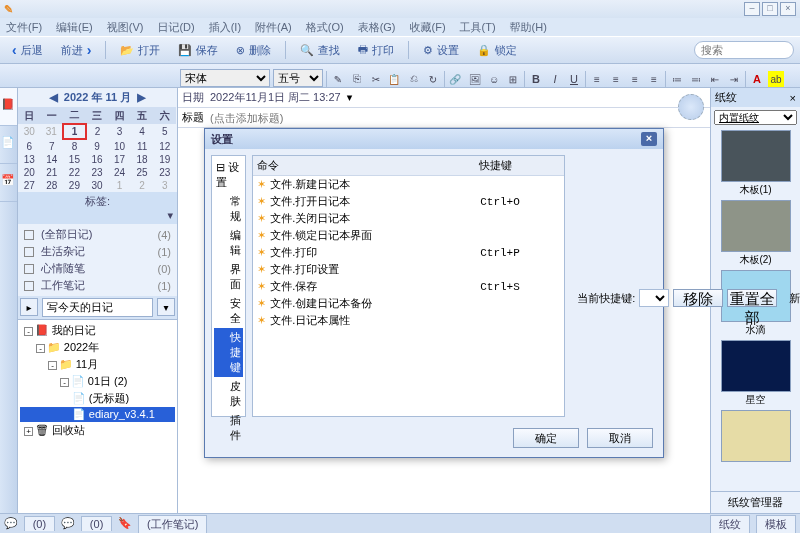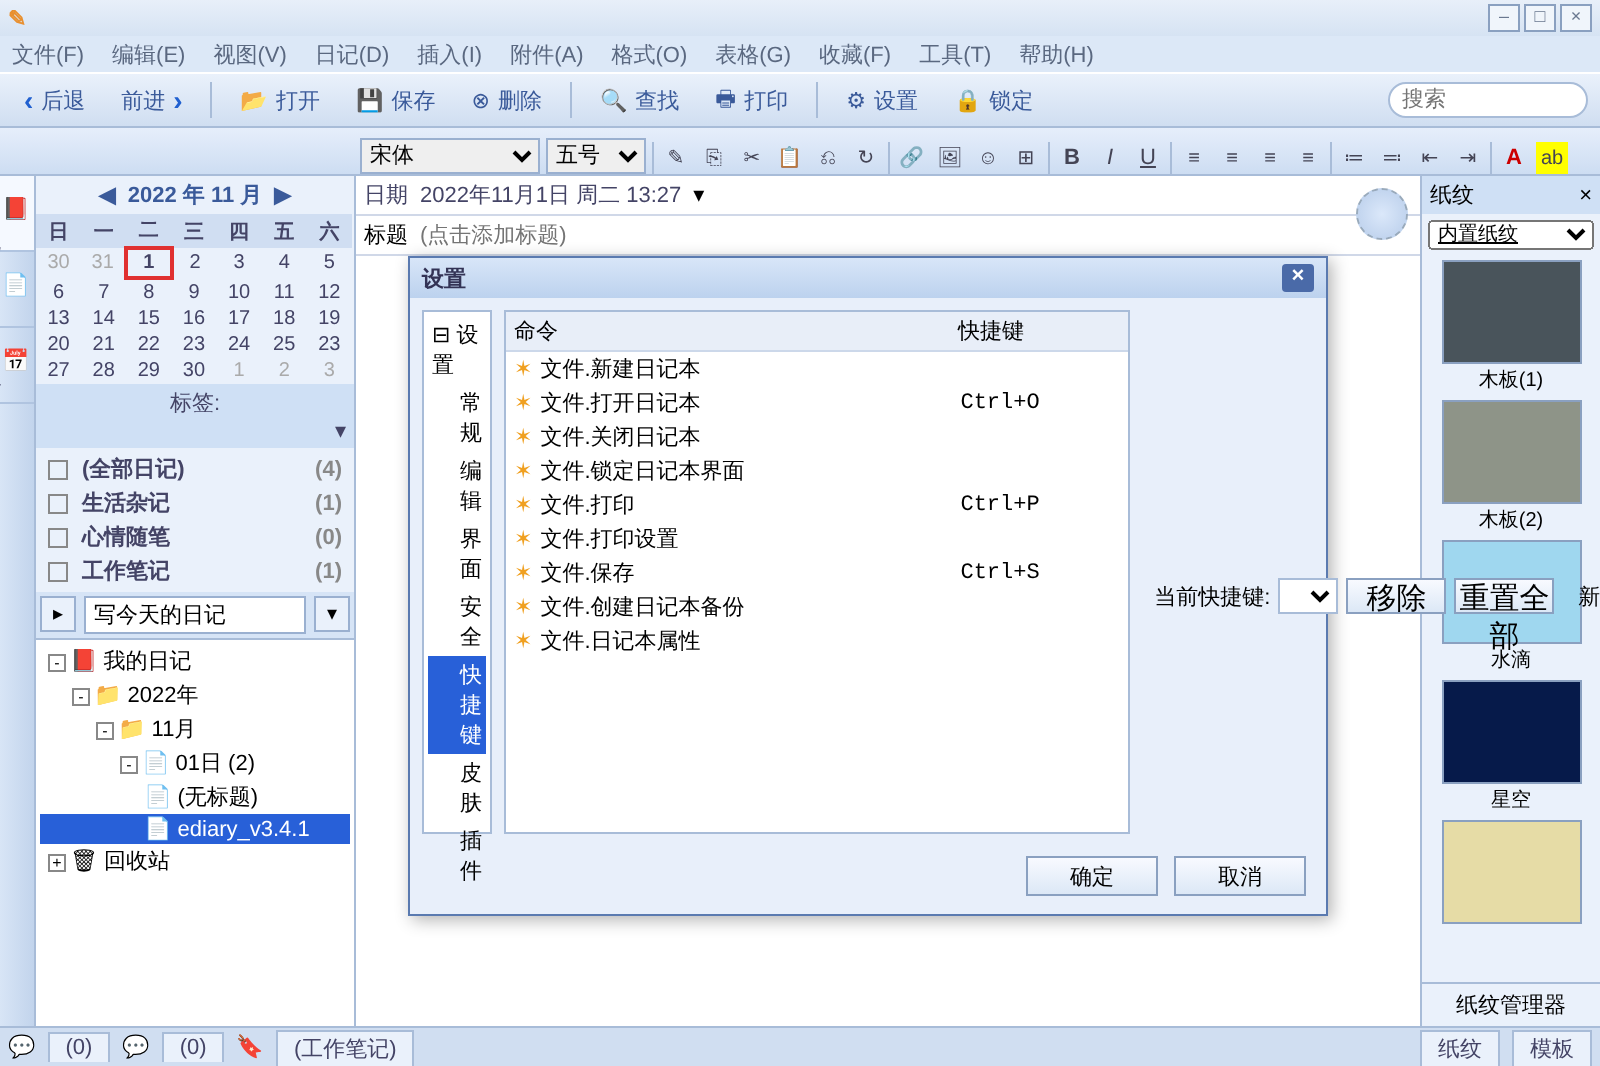--- a/index.html
+++ b/index.html
@@ -28,21 +28,21 @@
 .cal-hdr{display:flex;align-items:center;justify-content:center;gap:6px;padding:2px;font-weight:bold;color:#3a5a9a;}
 .cal-hdr span{cursor:pointer;}
 .cal{width:100%;border-collapse:collapse;}
 .cal th,.cal td{width:14.2%;text-align:center;padding:1px 0;font-size:10px;color:#446;}
 .cal th{background:#d0def2;}
 .cal td.other{color:#aaa;}
 .cal td.today{border:2px solid #e03030;font-weight:bold;}
 .tags-hdr{background:#cfe0f5;padding:2px 4px;color:#446;display:flex;align-items:center;flex-direction:column;}
 .tags-hdr .x{margin-left:auto;cursor:pointer;}
 .tag-list{padding:2px 0;}
-.tag-item{display:flex;align-items:center;padding:1px 6px;gap:4px;color:#446;font-weight:bold;}
+.tag-item{display:flex;align-items:center;padding:1px 6px;gap:4px;color:#446;}
 .tag-item .cnt{margin-left:auto;color:#888;}
 .writebar{background:#d6e4f6;padding:2px;display:flex;gap:4px;}
 .writebar button{flex:0 0 18px;height:18px;border:1px solid #9ab0d0;background:#eaf1fb;cursor:pointer;font-size:10px;}
 .writebar .lbl{flex:1;border:1px solid #9ab0d0;background:#fff;padding:1px 4px;}
 .tree{flex:1;background:#fff;border-top:1px solid #a8bcd8;padding:2px;overflow:auto;}
 .tnode{padding:1px 0 1px 4px;white-space:nowrap;}
 .tnode .tg{display:inline-block;width:9px;height:9px;border:1px solid #888;text-align:center;line-height:7px;font-size:8px;margin-right:2px;cursor:pointer;}
 .tnode.sel{background:#2860d8;color:#fff;}
 .center{flex:1;background:#fff;position:relative;}
 .date-row{display:flex;align-items:center;padding:2px 4px;border-bottom:1px solid #d0d8e8;gap:6px;}

